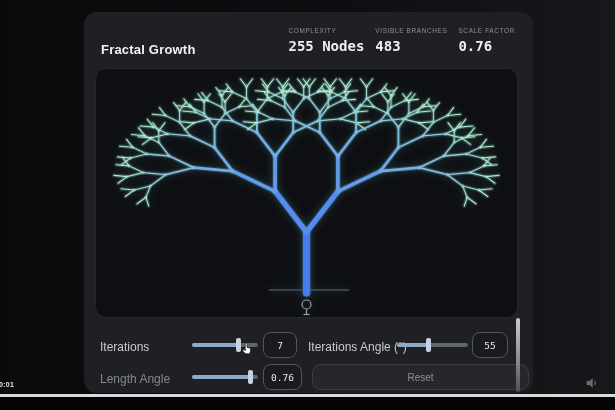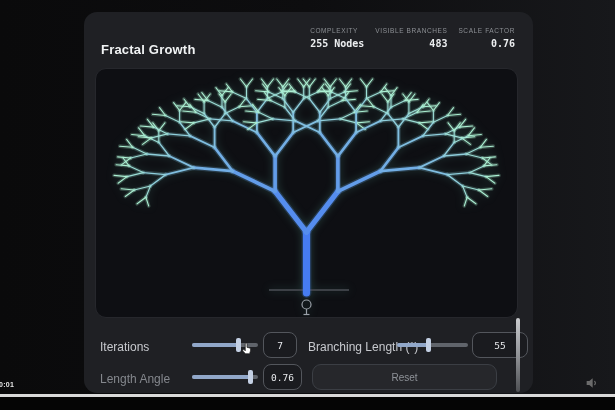--- a/index.html
+++ b/index.html
@@ -17,22 +17,22 @@
     position:absolute; left:17px; top:30px;
     color:#f1f3f4; font-size:13px; font-weight:700; letter-spacing:.2px;
   }
   .stats { position:absolute; right:18px; top:15px; display:flex; gap:11px; }
   .stat { display:flex; flex-direction:column; }
   .stat-label {
     color:#8d9095; font-size:6.5px; letter-spacing:.6px; text-transform:uppercase;
     margin-bottom:4px; white-space:nowrap;
   }
   .stat-value {
-    color:#eceef0; font-size:10px; font-weight:700;
-    font-family:"DejaVu Sans Mono", monospace; white-space:nowrap;text-align:right;
+    color:#eceef0; font-size:14px; font-weight:700;
+    font-family:"DejaVu Sans Mono", monospace; white-space:nowrap;
   }
   
   .tree-canvas {
     position:absolute; left:11px; top:56px; width:423px; height:250px;
     background:#0e0f13; border:1px solid #26272c; border-radius:11px; overflow:hidden;
   }
   .tree-canvas svg { display:block; filter:drop-shadow(0 0 4px rgba(110,220,195,.25)); }
   
   .ctl-label { position:absolute; color:#c7c9ce; font-size:12px; white-space:nowrap; }
   .ctl-label.dim { color:#84878d; }
@@ -45,21 +45,21 @@
     position:absolute; top:-5px; width:4.5px; height:14px; border-radius:2px;
     background:#c4d0e4; left:calc(var(--pos)*100% - 2px);
   }
   .val-box {
     position:absolute; height:26px; border:1px solid #53565c; border-radius:8px;
     background:#1a1b1f; color:#e8eaed; font-size:9.5px;
     font-family:"DejaVu Sans Mono", monospace;
     display:flex; align-items:center; justify-content:center;
   }
   .reset-btn {
-    position:absolute; left:228px; top:352px; width:185px; height:26px;
+    position:absolute; left:228px; top:352px; width:217px; height:26px;
     border:1px solid #3b3e44; border-radius:9px; background:#26272b;
     color:#8e9298; font-size:10px; font-family:"Liberation Sans", sans-serif;
     display:flex; align-items:center; justify-content:center; cursor:pointer;
   }
   .ctl-scrollbar {
     position:absolute; left:432px; top:306px; width:4px; height:74px; border-radius:2px;
     background:linear-gradient(180deg,#c9cbce 0%,#8b8d91 55%,#4d4f53 100%);
   }
   
   .timestamp {
@@ -617,26 +617,26 @@
       </svg>
     </div>
 
     <div class="ctl-label" style="left:16px; top:328px;">Iterations</div>
     <div class="slider" style="left: 108px; top: 331px; width: 66px; --pos: 0.7;">
       <div class="fill"></div>
       <div class="handle"></div>
     </div>
     <div class="val-box" style="left:179px; top:320px; width:34px;">7</div>
 
-    <div class="ctl-label" style="left:224px; top:328px;">Branching Length (°)</div>
+    <div class="ctl-label" style="left:224px; top:328px;">Iterations Angle (°)</div>
     <div class="slider" style="left:313px; top:331px; width:71px; --pos:0.44;">
       <div class="fill"></div>
       <div class="handle"></div>
     </div>
-    <div class="val-box" style="left:388px; top:320px; width:56px;">55</div>
+    <div class="val-box" style="left:388px; top:320px; width:36px;">55</div>
 
     <div class="ctl-label dim" style="left:16px; top:360px;">Length Angle</div>
     <div class="slider" style="left:108px; top:363px; width:66px; --pos:0.88;">
       <div class="fill"></div>
       <div class="handle"></div>
     </div>
     <div class="val-box" style="left:179px; top:352px; width:39px;">0.76</div>
 
     <button class="reset-btn">Reset</button>
 

